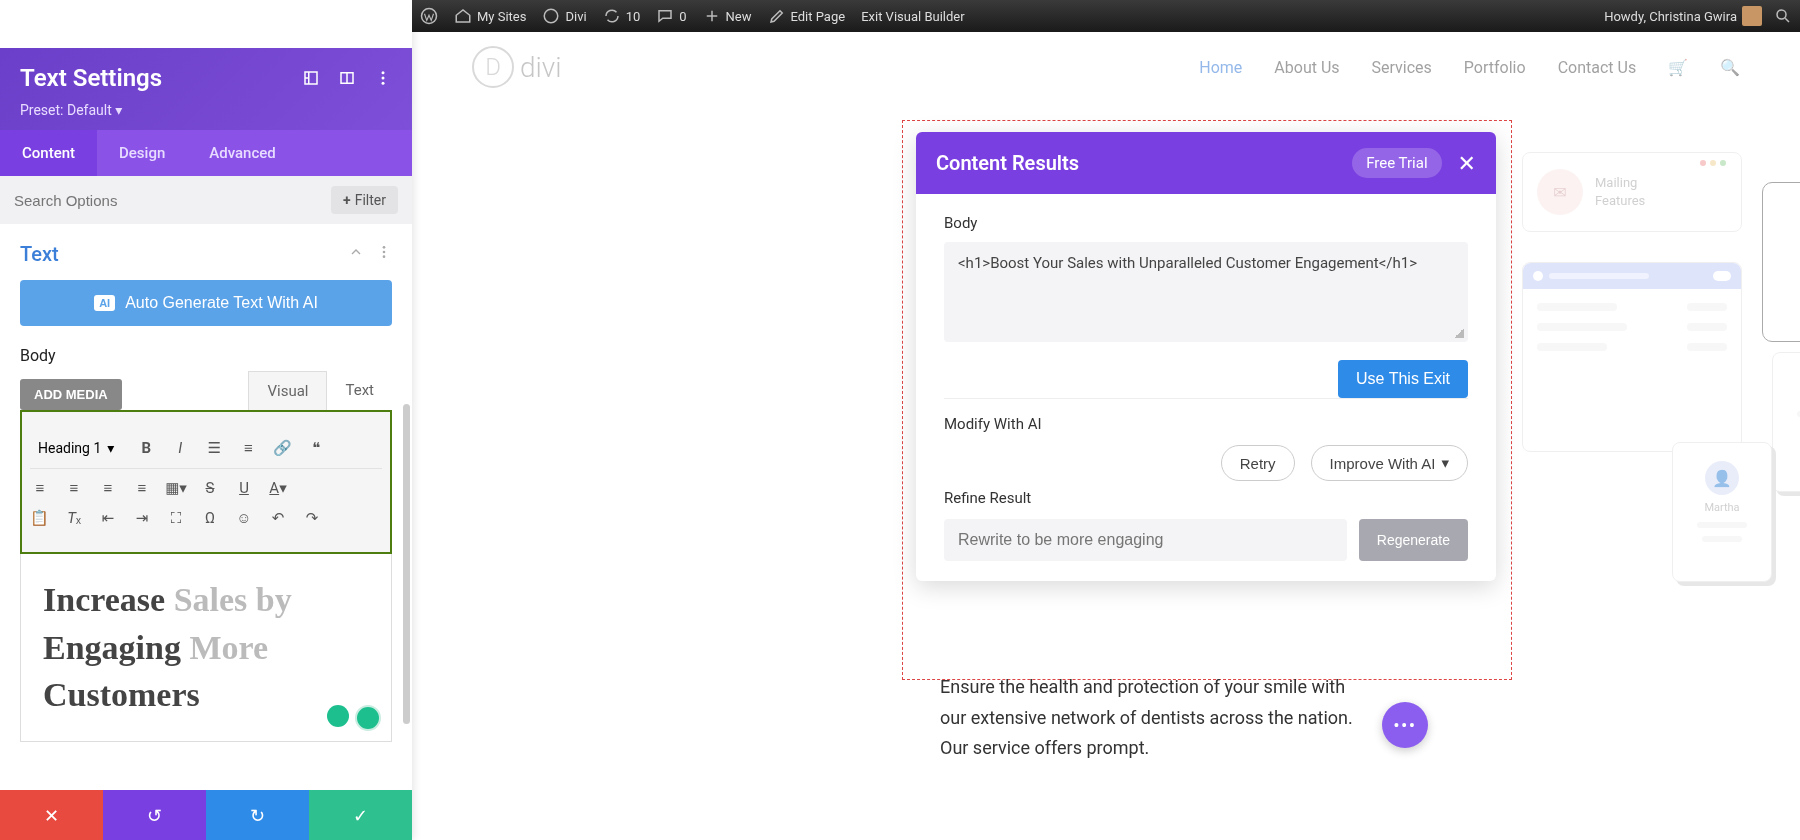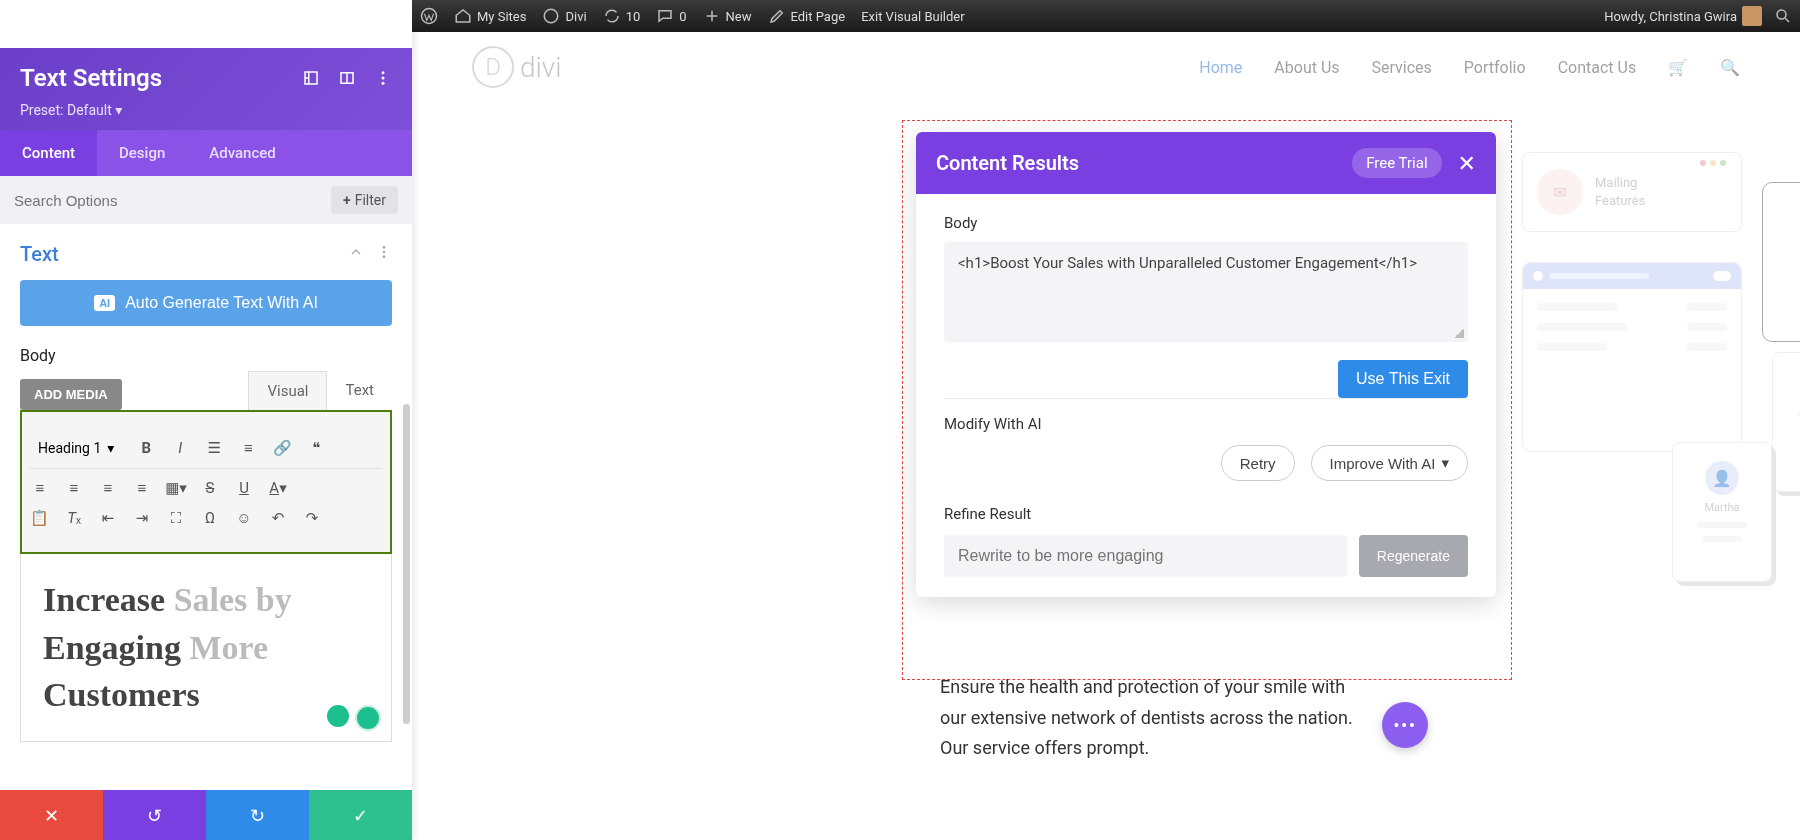--- a/index.html
+++ b/index.html
@@ -397,21 +397,21 @@
       <button class="use-btn">Use This Exit</button>
       <div class="divider"></div>
       <div class="modal-label">Modify With AI</div>
       <div class="mod-actions">
         <button class="pill-btn">Retry</button>
         <button class="pill-btn">
             <span>Improve With AI</span>
             <span>▾</span>
           </button>
       </div>
-      <div class="modal-label" style="margin-top:24px">Refine Result</div>
+      <div class="modal-label" style="margin-top:8px">Refine Result</div>
       <div class="refine-row">
         <input class="refine-input" placeholder="Rewrite to be more engaging" style="">
         <button class="regen-btn">Regenerate</button>
       </div>
     </div>
   </div>
 
   <div class="body-text">Ensure the health and protection of your smile with our extensive network of dentists across the nation. Our service offers prompt.</div>
 
   <div class="fab">•••</div>

